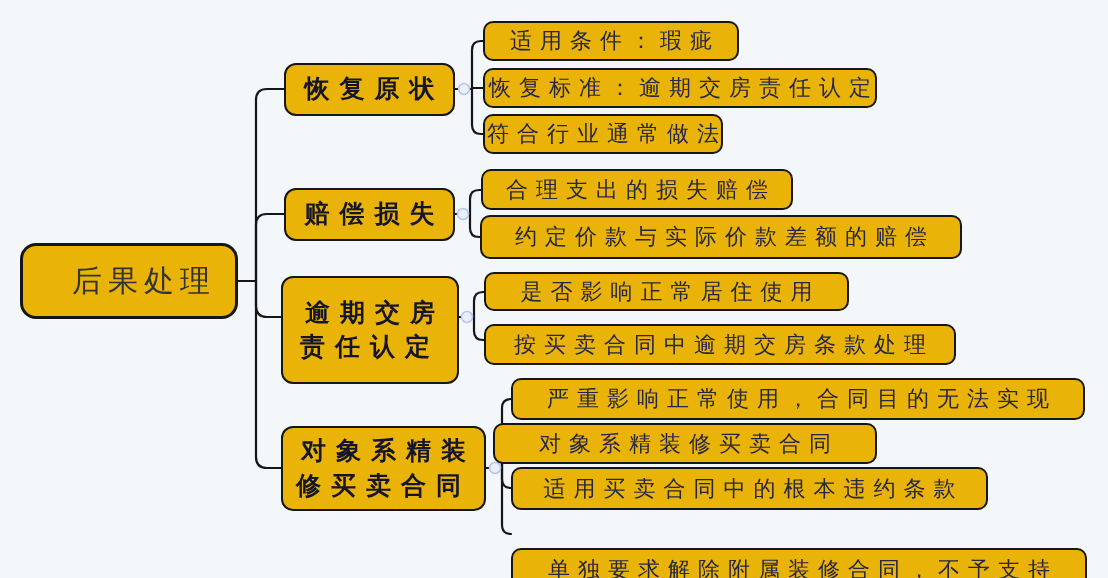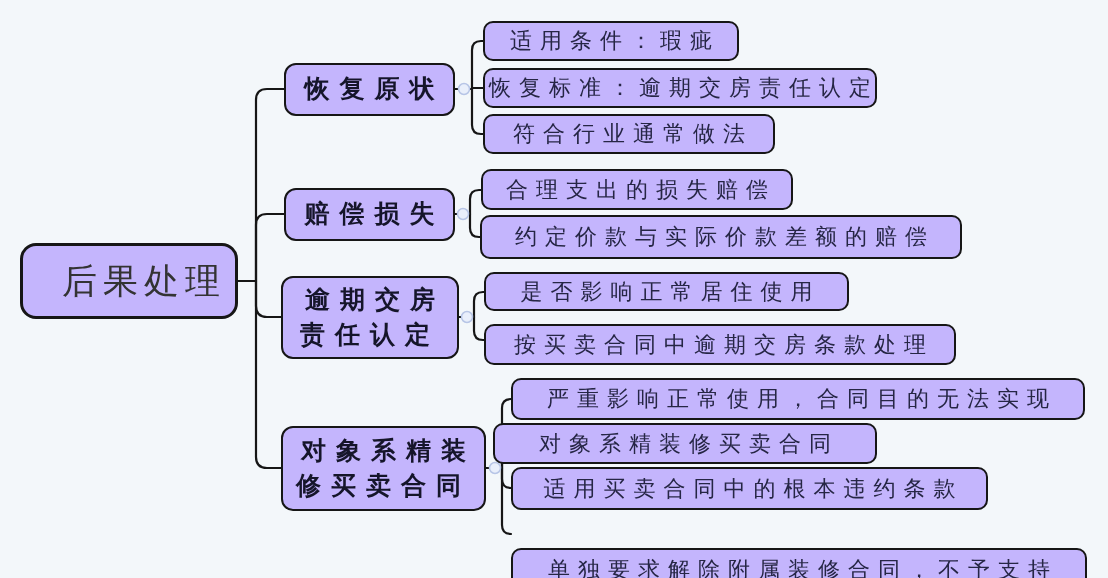--- a/index.html
+++ b/index.html
@@ -14,33 +14,33 @@
     width: 1108px; height: 578px;
     background: #f3f7fa;
   }
   svg.connectors {
     position: absolute; inset: 0;
     width: 1108px; height: 578px;
   }
   .node {
     position: absolute;
     box-sizing: border-box;
-    background: #c4b5fd;
+    background: #eab308;
     border: 2px solid #161616;
     border-radius: 10px;
     display: flex;
     align-items: center;
     justify-content: center;
     text-align: center;
     color: #24243d;
   }
   .node.root {
     border-width: 3px;
     border-radius: 16px;
-    font-size: 35px;
+    font-size: 30px;
     font-weight: 500;
     letter-spacing: 6px;
     color: #333333;
     text-indent: 6px; 
     padding-left: 24px;
   }
   .node.branch {
     border-width: 2.5px;
     border-radius: 12px;
     font-size: 25px;
@@ -100,26 +100,26 @@
       <circle cx="463" cy="214" r="5.5"></circle>
       <circle cx="467" cy="317" r="5.5"></circle>
       <circle cx="495" cy="468" r="5.5"></circle>
     </g>
   </svg>
 
   <div class="node root" style="left:20px; top:243px; width:218px; height:76px;">后果处理</div>
 
   <div class="node branch" style="left:284px; top:63px; width:171px; height:53px;">恢复原状</div>
   <div class="node branch" style="left:284px; top:188px; width:171px; height:53px;">赔偿损失</div>
-  <div class="node branch" style="left:281px; top:276px; width:178px; height:83px;">逾期交房责任认定</div>
+  <div class="node branch" style="left:281px; top:276px; width:178px; height:108px;">逾期交房责任认定</div>
   <div class="node branch" style="left:281px; top:426px; width:205px; height:85px;">对象系精装修买卖合同</div>
 
   <div class="node leaf" style="left:483px; top:21px; width:256px; height:40px;">适用条件：瑕疵</div>
   <div class="node leaf" style="left:483px; top:68px; width:394px; height:40px;">恢复标准：逾期交房责任认定</div>
-  <div class="node leaf" style="left:483px; top:114px; width:292px; height:40px;">符合行业通常做法</div>
+  <div class="node leaf" style="left:483px; top:114px; width:240px; height:40px;">符合行业通常做法</div>
 
   <div class="node leaf" style="left:481px; top:169px; width:312px; height:41px;">合理支出的损失赔偿</div>
   <div class="node leaf" style="left:480px; top:215px; width:482px; height:44px;">约定价款与实际价款差额的赔偿</div>
 
   <div class="node leaf" style="left:484px; top:272px; width:365px; height:39px;">是否影响正常居住使用</div>
   <div class="node leaf" style="left:484px; top:324px; width:472px; height:41px;">按买卖合同中逾期交房条款处理</div>
 
   <div class="node leaf" style="left:511px; top:378px; width:574px; height:42px;">严重影响正常使用，合同目的无法实现</div>
   <div class="node leaf" style="left:493px; top:423px; width:384px; height:41px;">对象系精装修买卖合同</div>
   <div class="node leaf" style="left:511px; top:467px; width:477px; height:43px;">适用买卖合同中的根本违约条款</div>

